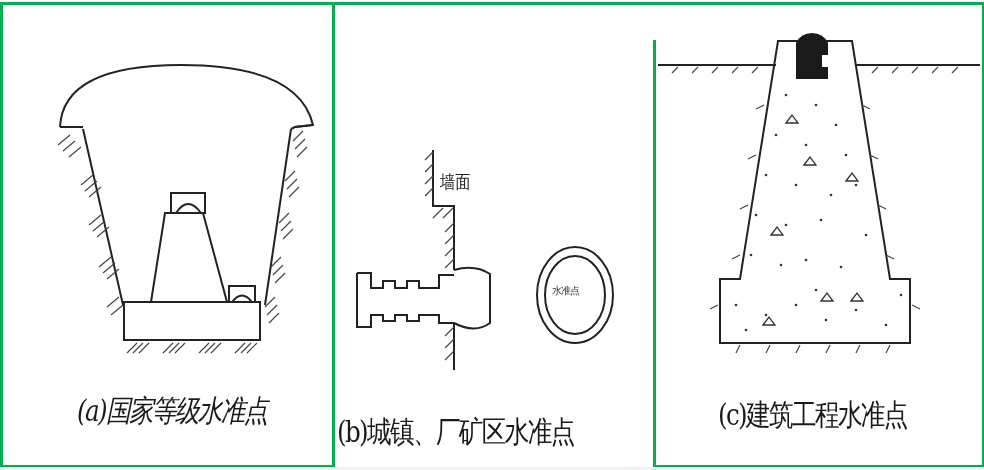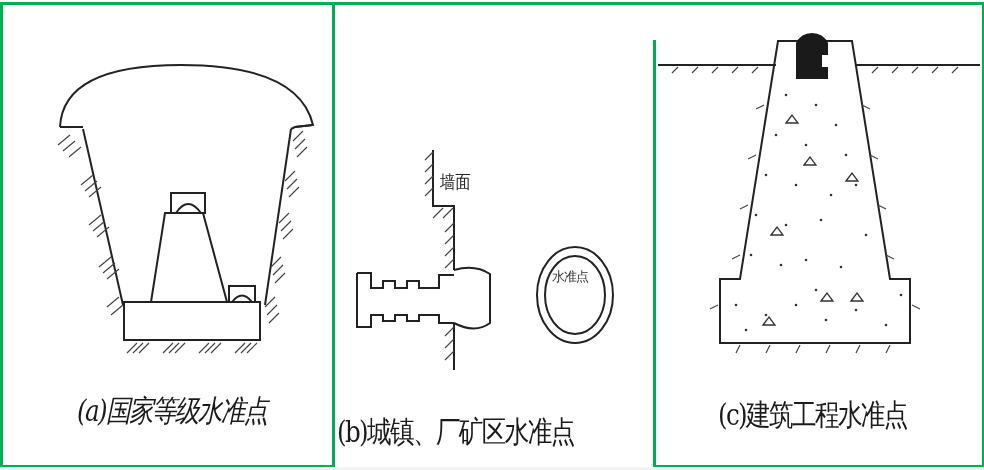--- a/index.html
+++ b/index.html
@@ -8,21 +8,21 @@
   .panel { position: relative; height: 100%; background: #fff; }
   .panel.a { width: 329px; border-right: 3px solid #00B050; font-style: italic; }
   .panel.b { width: 318px; border-right: 3px solid #00B050; margin-top: 35px; }
   .panel.c { flex: 1; text-align: right; }
   .panel svg { position: absolute; left: 0; top: 0; }
   .caption { position: absolute; font-size: 30px; color: #1a1a1a; white-space: nowrap; letter-spacing: -2px; transform: scaleX(0.82); transform-origin: left top; }
   .caption.a { left: 74px; top: 386px; }
   .caption.b { left: 2px; top: 372px; }
   .caption.c { left: 62px; top: 390px; }
   .wall-label { position: absolute; left: 105px; top: 130px; font-size: 18px; color: #222; transform: scaleX(0.85); transform-origin: left top; }
-  .mark-label { position: absolute; left: 217px; top: 228px; font-size: 13px; color: #333; letter-spacing: -1px; }
+  .mark-label { position: absolute; left: 217px; top: 244px; font-size: 10px; color: #333; letter-spacing: -1px; }
   .bottom-strip { position: absolute; left: 0; top: 467px; width: 984px; height: 3px; background: #f2f2f2; }
 </style>
 </head>
 <body>
 
 <div class="frame">
 
   <div class="panel a">
     <svg width="329" height="460" viewBox="0 0 329 460">
       <g fill="none" stroke="#222" stroke-width="2">

